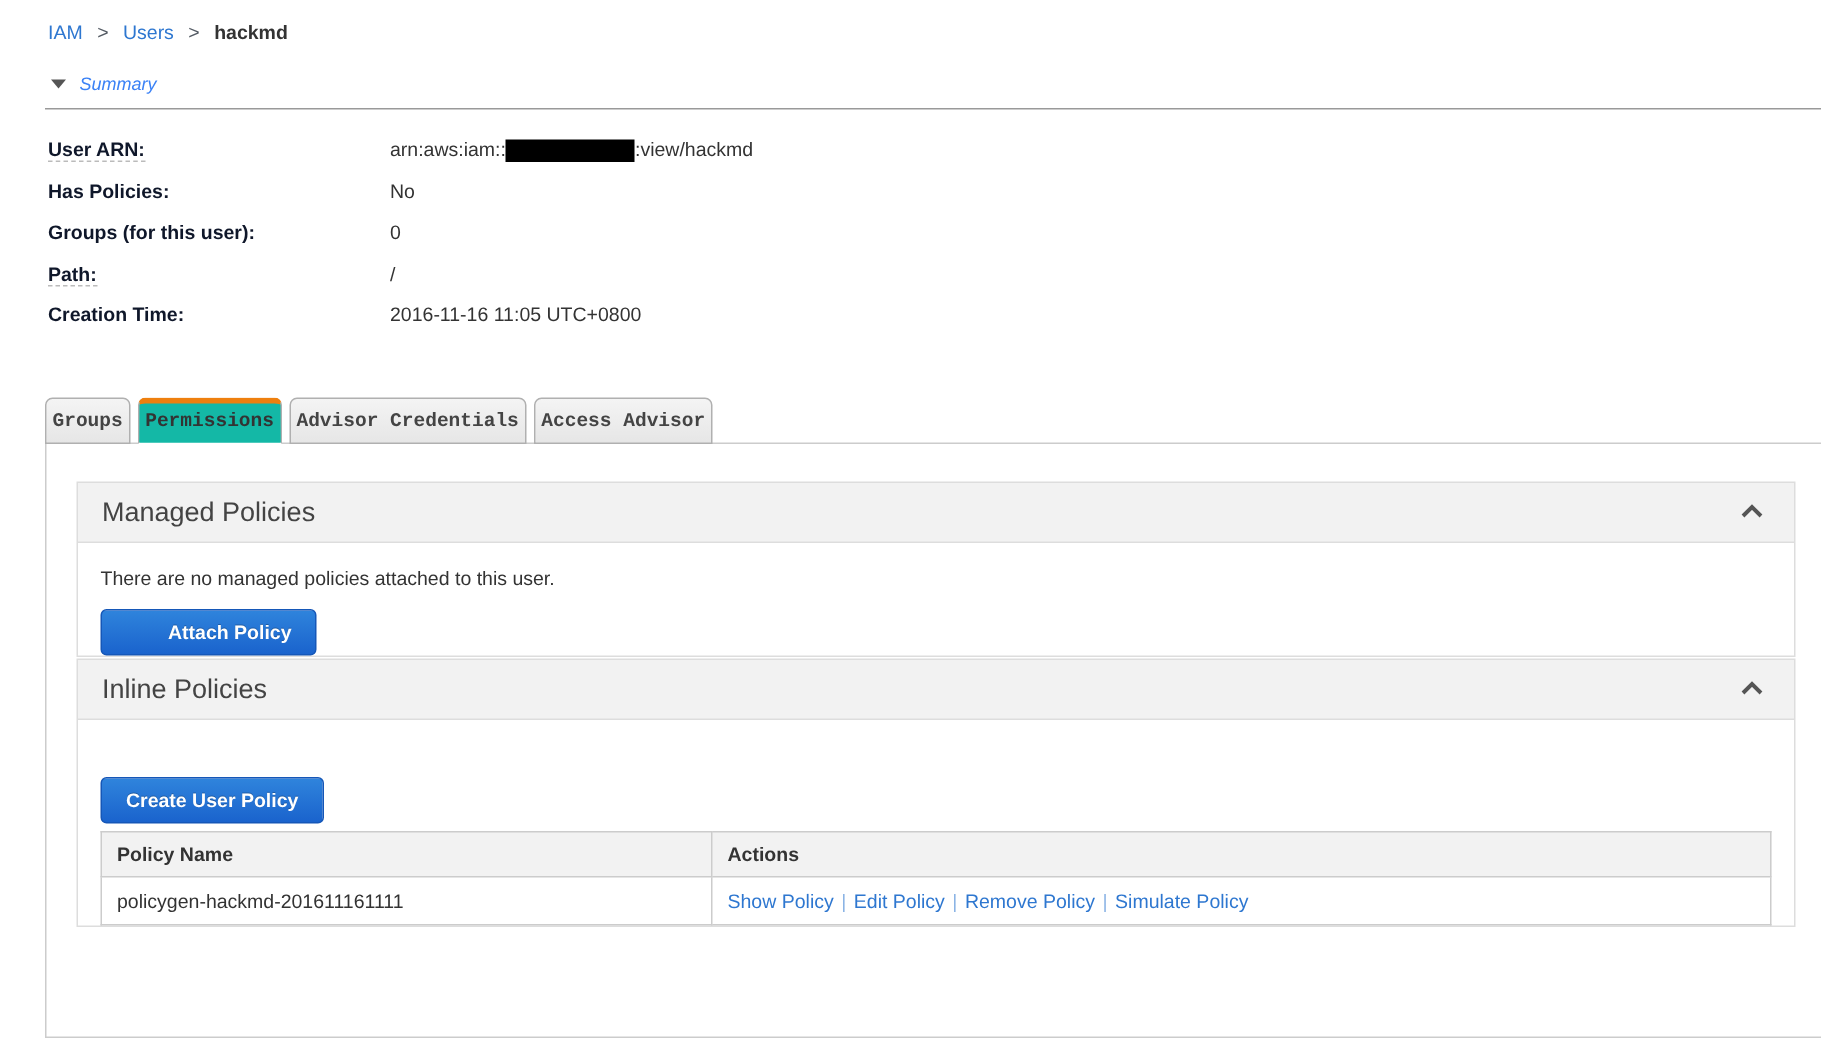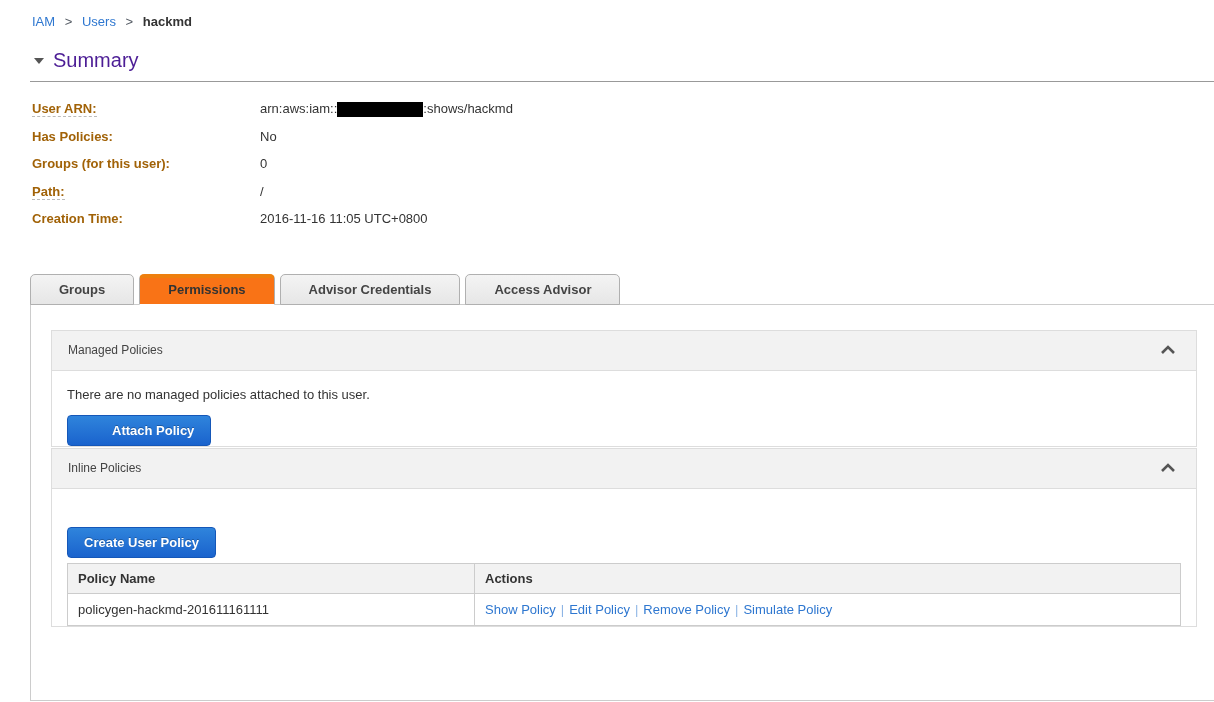--- a/index.html
+++ b/index.html
@@ -21,59 +21,59 @@
   .summary-head {
     margin:20px 0 0 30px; padding:0 0 9px 4px;
     border-bottom:1px solid #999;
     display:flex; align-items:center;
   }
   .tri-down {
     width:0; height:0; display:inline-block;
     border-left:5px solid transparent; border-right:5px solid transparent;
     border-top:6px solid #555; margin-right:9px;
   }
-  .summary-title { font-size:20px; color:#4c1d95; }
+  .summary-title { font-size:12px; color:#3b82f6;font-style:italic; }
 
   
   .summary-fields { margin:13px 0 0 32px; }
   .srow { display:flex; line-height:27.5px; }
-  .srow .lbl { width:228px; font-weight:bold; color:#a16207; flex:none; }
+  .srow .lbl { width:228px; font-weight:bold; color:#0f172a; flex:none; }
   .dotted { border-bottom:1px dashed #bbb; cursor:help; }
   .redacted-box {
     display:inline-block; width:86px; height:15px; background:#000;
     vertical-align:text-bottom; position:relative; top:1px;
   }
 
   
   .tabs { display:flex; gap:5px; margin:41px 0 -1px 30px; position:relative; z-index:2; }
   .tab {
-    padding:7px 28px; font-weight:bold; color:#444; cursor:pointer;
+    padding:7px 4px; font-weight:bold; color:#444; cursor:pointer;
     background:linear-gradient(#f4f4f4,#e6e6e6);
-    border:1px solid #b0b0b0; border-radius:5px 5px 0 0;
+    border:1px solid #b0b0b0; border-radius:5px 5px 0 0;font-family:Liberation Mono, monospace;
   }
   .tab.active {
-    background:#f97316; color:#333;
+    background:#14b8a6; color:#333;
     border-top:4px solid #ee7f0e; border-bottom:1px solid #fff;
     padding-top:4px;
   }
 
   
   .content-box {
     margin:0 -12px 0 30px; height:397px;
     border:1px solid #ccc; background:#fff;
     padding:25px 0 0 20px; position:relative; z-index:1;
   }
 
   
   .panel { width:1146px; border:1px solid #ddd; background:#fff; }
   .panel + .panel { margin-top:1px; }
   .panel-header {
     height:40px; background:#f2f2f2; border-bottom:1px solid #ddd;
     display:flex; align-items:center; padding:0 16px;
-    font-size:12px; color:#444;
+    font-size:18px; color:#444;
   }
   .panel-header .spacer { flex:1; }
   .chevron-btn { cursor:pointer; display:flex; align-items:center; padding:4px; }
   .panel-body { padding:16px 15px 0 15px; }
   .panel-body p { margin:0; color:#333; }
 
   
   .btn-primary {
     display:inline-block; cursor:pointer;
     background:linear-gradient(#2f84dc,#1a63cd);
@@ -110,21 +110,21 @@
 
 <div class="summary-head">
   <span class="tri-down"></span>
   <span class="summary-title">Summary</span>
 </div>
 
 <div class="summary-fields">
   <div class="srow">
     <span class="lbl"><span class="dotted">User ARN:</span></span>
     <span>
-      <span>arn:aws:iam::</span><span class="redacted-box"></span><span>:shows/hackmd</span>
+      <span>arn:aws:iam::</span><span class="redacted-box"></span><span>:view/hackmd</span>
     </span>
   </div>
   <div class="srow">
     <span class="lbl">Has Policies:</span>
     <span>No</span>
   </div>
   <div class="srow">
     <span class="lbl">Groups (for this user):</span>
     <span>0</span>
   </div>

